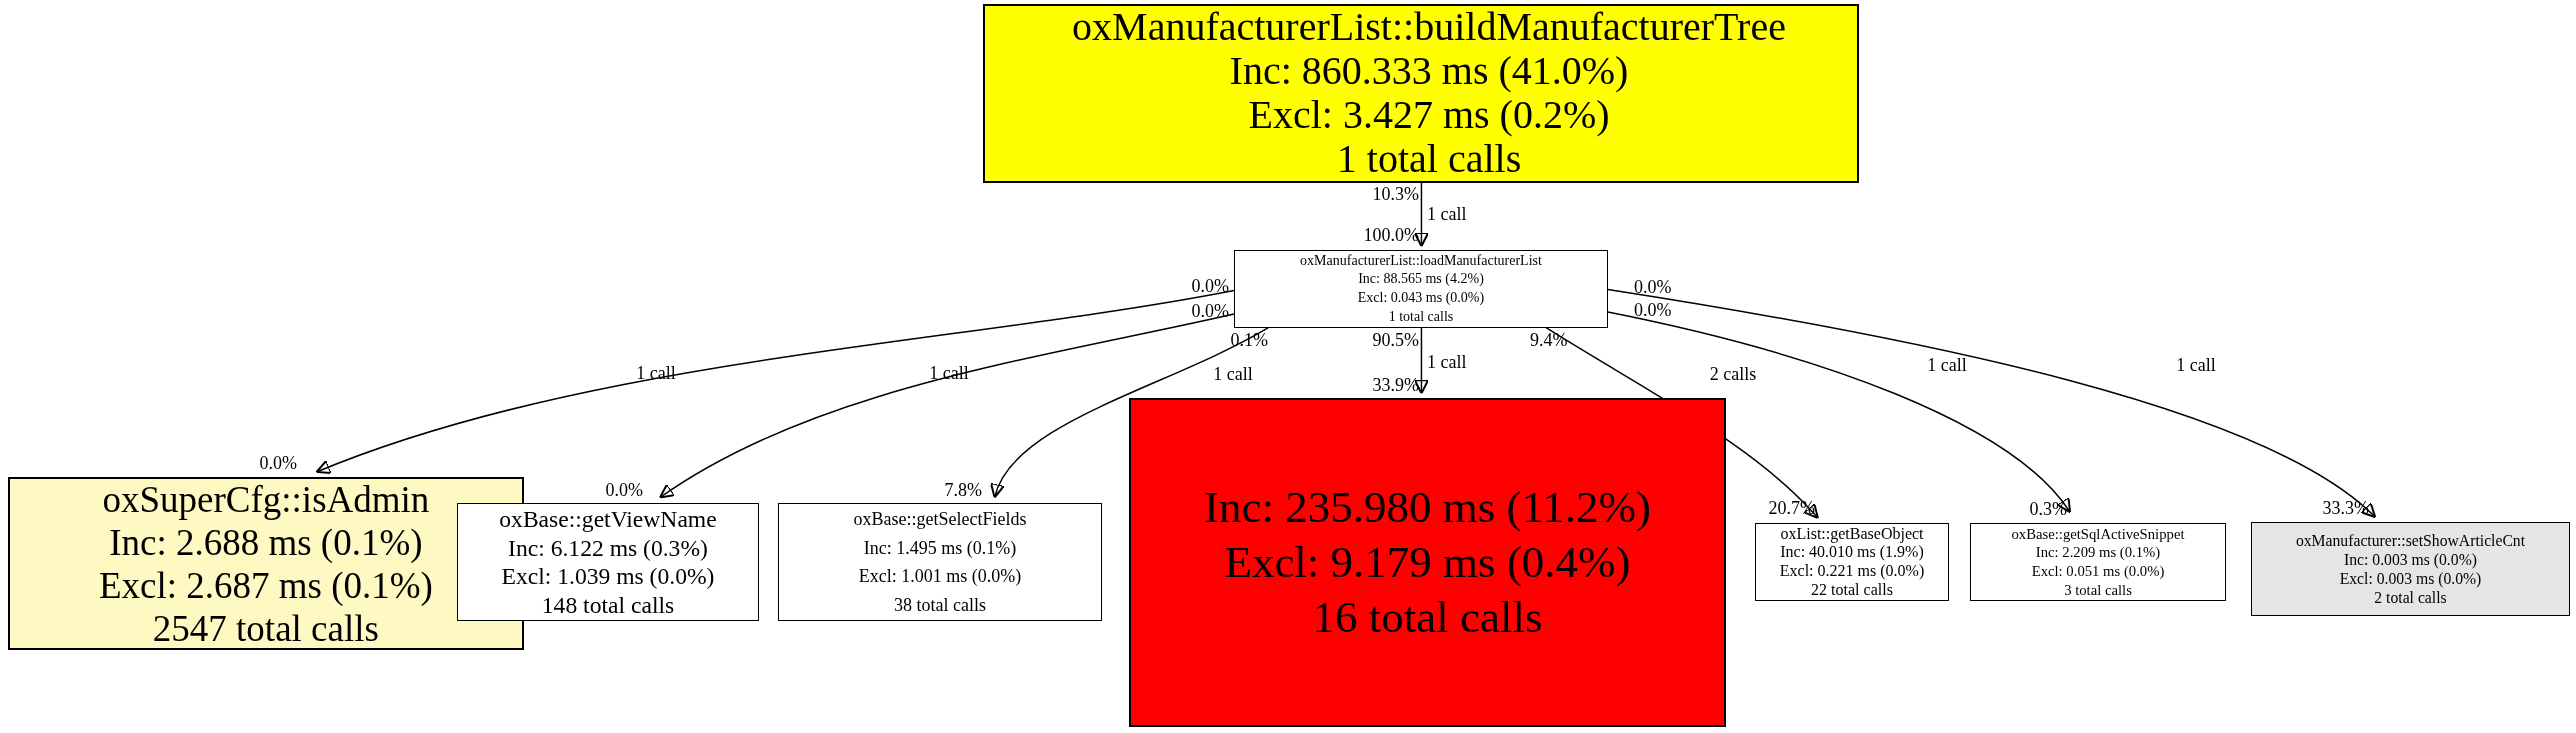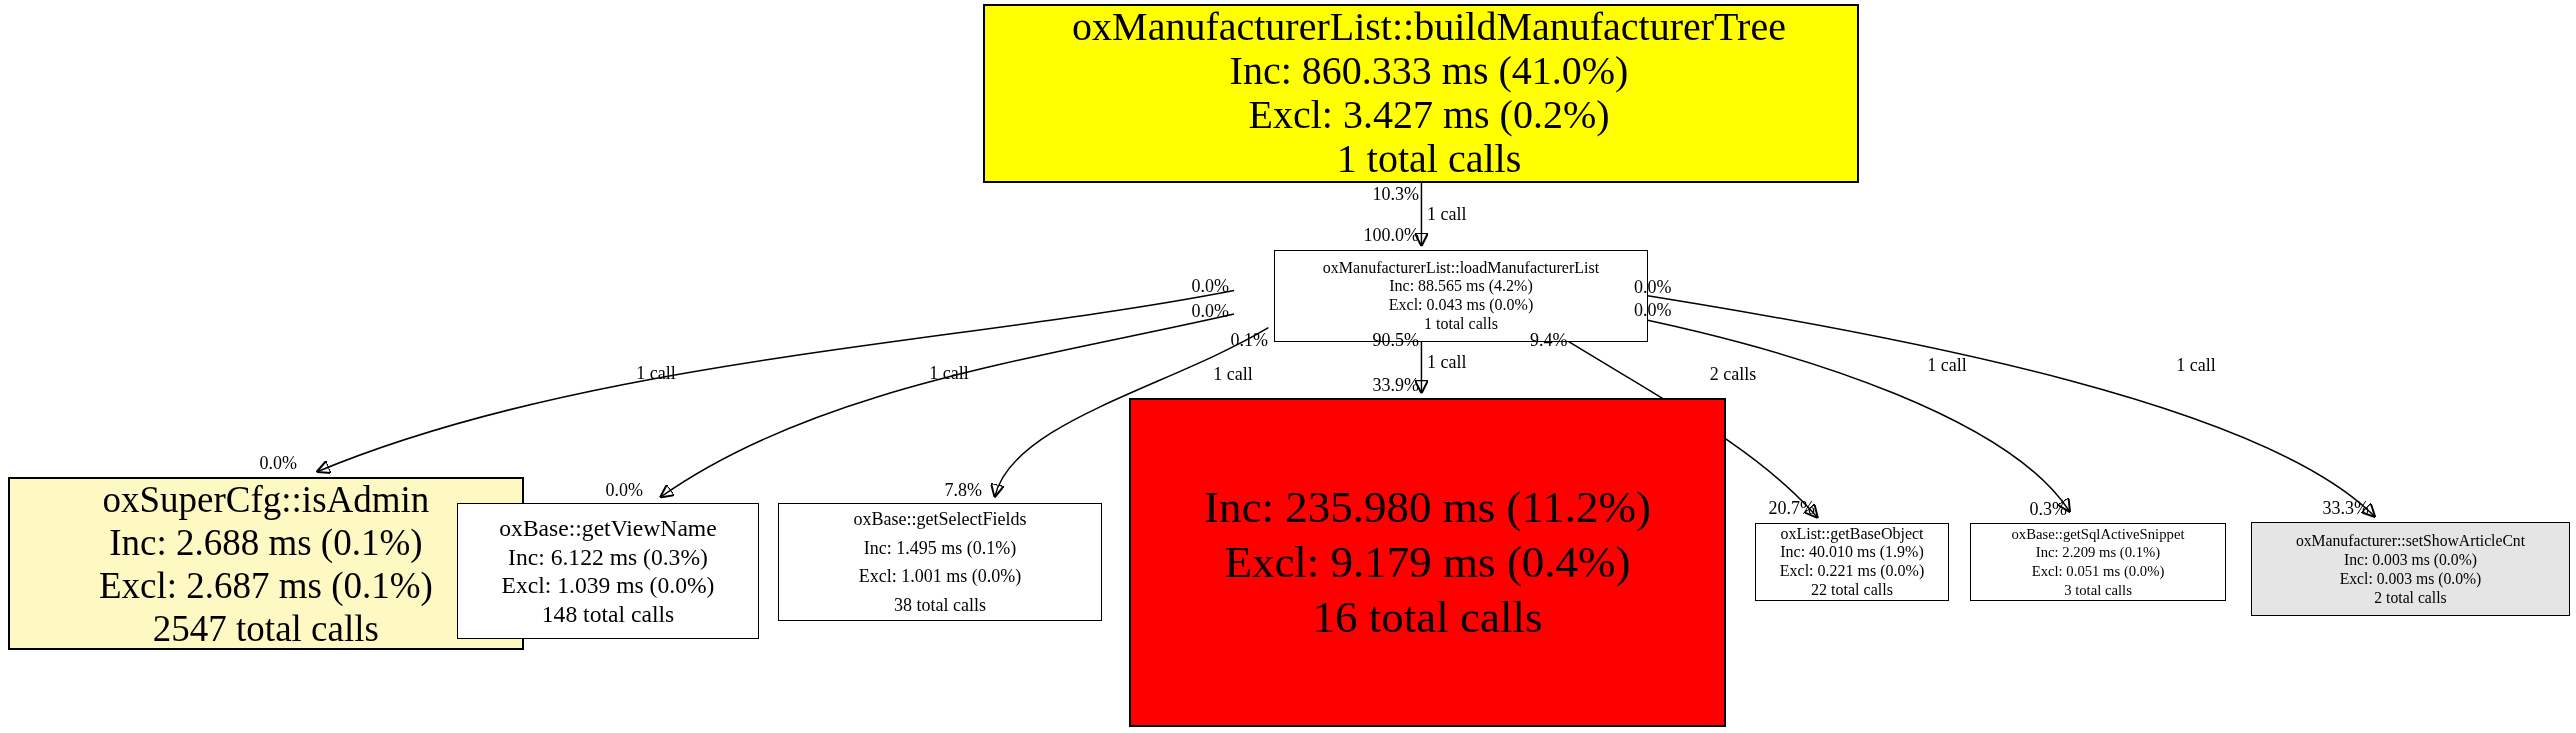--- a/index.html
+++ b/index.html
@@ -49,35 +49,35 @@
     <path d="M1638,295 C1960,345 2310,415 2420,527" marker-end="url(#arrow)"></path>
   </svg>
 
   <div class="node" style="left: 983px; top: 3.9px; width: 876px; height: 179px; border-width: 2px; font-size: 40px; line-height: 44px; background: rgb(255, 255, 0); padding-left: 16px;">
     <span>oxManufacturerList::buildManufacturerTree</span>
     <span>Inc: 860.333 ms (41.0%)</span>
     <span>Excl: 3.427 ms (0.2%)</span>
     <span>1 total calls</span>
   </div>
 
-  <div class="node" style="left: 1274px; top: 250px; width: 374px; height: 92px; border-width: 1.5px; font-size: 16px; line-height: 18.7px; background: rgb(255, 255, 255);">
+  <div class="node" style="left: 1234px; top: 250px; width: 374px; height: 78px; border-width: 1.5px; font-size: 14px; line-height: 18.7px; background: rgb(255, 255, 255);">
     <span>oxManufacturerList::loadManufacturerList</span>
     <span>Inc: 88.565 ms (4.2%)</span>
     <span>Excl: 0.043 ms (0.0%)</span>
     <span>1 total calls</span>
   </div>
 
   <div class="node" style="left: 7.9px; top: 477px; width: 516px; height: 173px; border-width: 2px; font-size: 37px; line-height: 43px; background: #fef9c3;">
     <span>oxSuperCfg::isAdmin</span>
     <span>Inc: 2.688 ms (0.1%)</span>
     <span>Excl: 2.687 ms (0.1%)</span>
     <span>2547 total calls</span>
   </div>
 
-  <div class="node" style="left: 457px; top: 503px; width: 302px; height: 136px; border-width: 1.5px; font-size: 23.6px; line-height: 28.5px; background: rgb(255, 255, 255);">
+  <div class="node" style="left: 457px; top: 503px; width: 302px; height: 118px; border-width: 1.5px; font-size: 23.6px; line-height: 28.5px; background: rgb(255, 255, 255);">
     <span>oxBase::getViewName</span>
     <span>Inc: 6.122 ms (0.3%)</span>
     <span>Excl: 1.039 ms (0.0%)</span>
     <span>148 total calls</span>
   </div>
 
   <div class="node" style="left: 778px; top: 503px; width: 324px; height: 118px; border-width: 1.5px; font-size: 18px; line-height: 28.5px; background: rgb(255, 255, 255);">
     <span>oxBase::getSelectFields</span>
     <span>Inc: 1.495 ms (0.1%)</span>
     <span>Excl: 1.001 ms (0.0%)</span>

